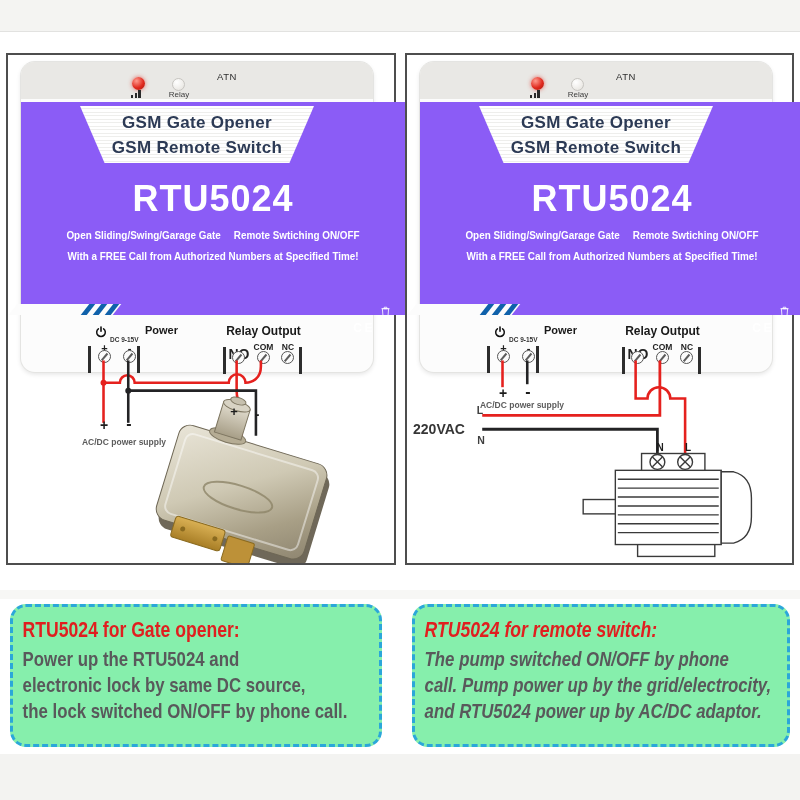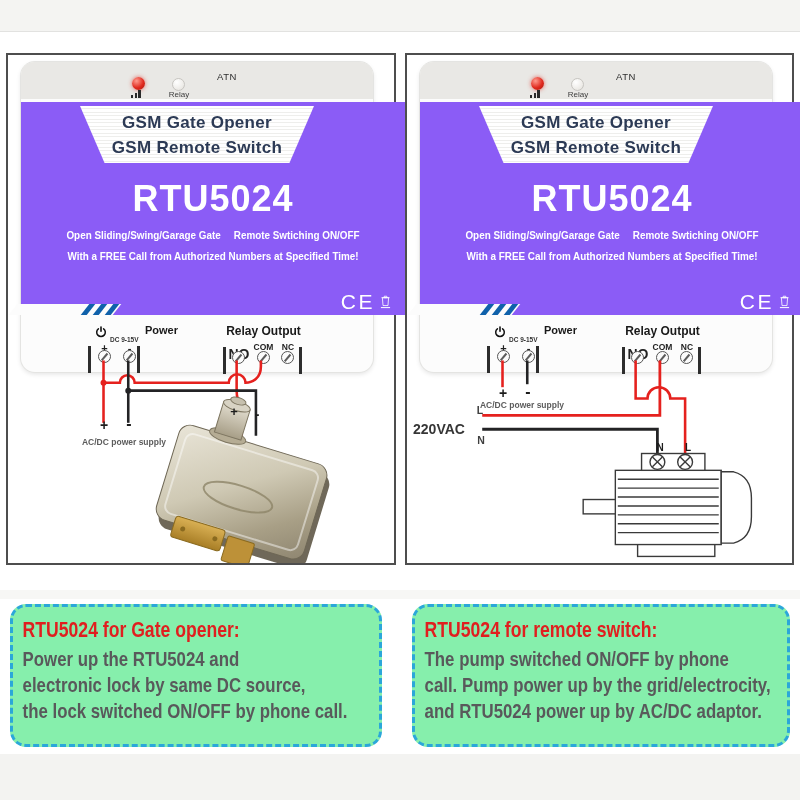--- a/index.html
+++ b/index.html
@@ -33,21 +33,21 @@
           text-align:center; padding-top:4px; }
   .hline { font-size:17px; line-height:25px; font-weight:bold; color:#2c3a55; letter-spacing:.3px; }
   .model { position:absolute; left:0; top:76px; width:100%; text-align:center; font-size:36px; font-weight:bold; color:#fff; letter-spacing:1px; }
   .tag1 { position:absolute; left:0; top:127px; width:100%; display:flex; justify-content:center; gap:15px;
           font-size:11.5px; font-weight:bold; color:#fff; transform:scaleX(.86); white-space:nowrap; }
   .tag2 { position:absolute; left:0; top:148px; width:100%; text-align:center; font-size:11.5px; font-weight:bold; color:#fff; transform:scaleX(.86); white-space:nowrap; }
   .cutwhite { position:absolute; left:-8px; bottom:0; width:104px; height:11px; background:#fcfcfc; transform:skewX(-38deg); }
   .stripe { position:absolute; bottom:0; width:6px; height:11px; background:#0f61aa; transform:skewX(-38deg); }
   .s1{left:64px} .s2{left:76px} .s3{left:88px}
   .ce { position:absolute; right:14px; top:188px; display:flex; align-items:center; gap:5px; color:#fff; }
-  .ce span { font-size:21px; font-weight:normal; letter-spacing:2.5px; }
+  .ce span { font-size:12px; font-weight:bold; letter-spacing:2.5px;margin-top:31px; }
 
   .pow-ico { position:absolute; left:74px; top:264px; width:12px; height:12px; }
   .pow-lab { position:absolute; left:88px; top:262px; font-size:11px; font-weight:bold; color:#191919;padding-left:36px; }
   .pow-sub { position:absolute; left:89px; top:274px; font-size:6.5px; font-weight:bold; color:#333; }
   .tlab { position:absolute; text-align:center; font-weight:bold; color:#222; }
   .t-plus { left:76px; top:280px; width:15px; font-size:11px; }
   .t-minus { left:101px; top:280px; width:15px; font-size:11px; }
   .relay-head { position:absolute; left:180px; top:262px; width:125px; text-align:center; font-size:12px; font-weight:bold; color:#191919; }
   .t-no  { left:206px; top:284px; width:24px; font-size:14px; }
   .t-com { left:229px; top:280px; width:27px; font-size:8.5px; }
@@ -71,21 +71,21 @@
   .wr-minus { left:114px; top:328px; width:14px; font-size:16px; }
   .wr-supply{ left:45px;  top:345px; width:140px; font-size:8.5px; color:#5c5c5c; }
   .wr-mains { left:4px;   top:366px; width:56px; font-size:14px; color:#363636; }
   .wr-l { left:67px; top:349px; width:12px; font-size:10.5px; color:#3f3f3f; }
   .wr-n { left:68px; top:379px; width:12px; font-size:10.5px; color:#3f3f3f; }
   .wr-pn { left:245px; top:387px; width:16px; font-size:10px; }
   .wr-pl { left:273px; top:387px; width:16px; font-size:10px; }
 
   .note { position:absolute; top:604px; height:143px; border:3px dashed #2ba7d9; border-radius:16px; background:#86efac; z-index:3; overflow:hidden; }
   #note-left { left:10px; width:372px; }
-  #note-right { left:412px; width:378px; }
+  #note-right { left:412px; width:378px;font-style:italic; }
   .note-inner { padding:10px 0 0 12px; transform:scaleX(.8); transform-origin:0 0; width:125%; }
   .note-title { font-size:22px; font-weight:bold; color:#e01f1f; margin-bottom:3px; white-space:nowrap; }
   .note-line { font-size:21px; font-weight:bold; color:#59595b; line-height:26px; white-space:nowrap; }
 </style>
 </head>
 <body>
 
 <div class="band-top"></div>
 <div class="band-mid"></div>
 <div class="band-bottom"></div>

